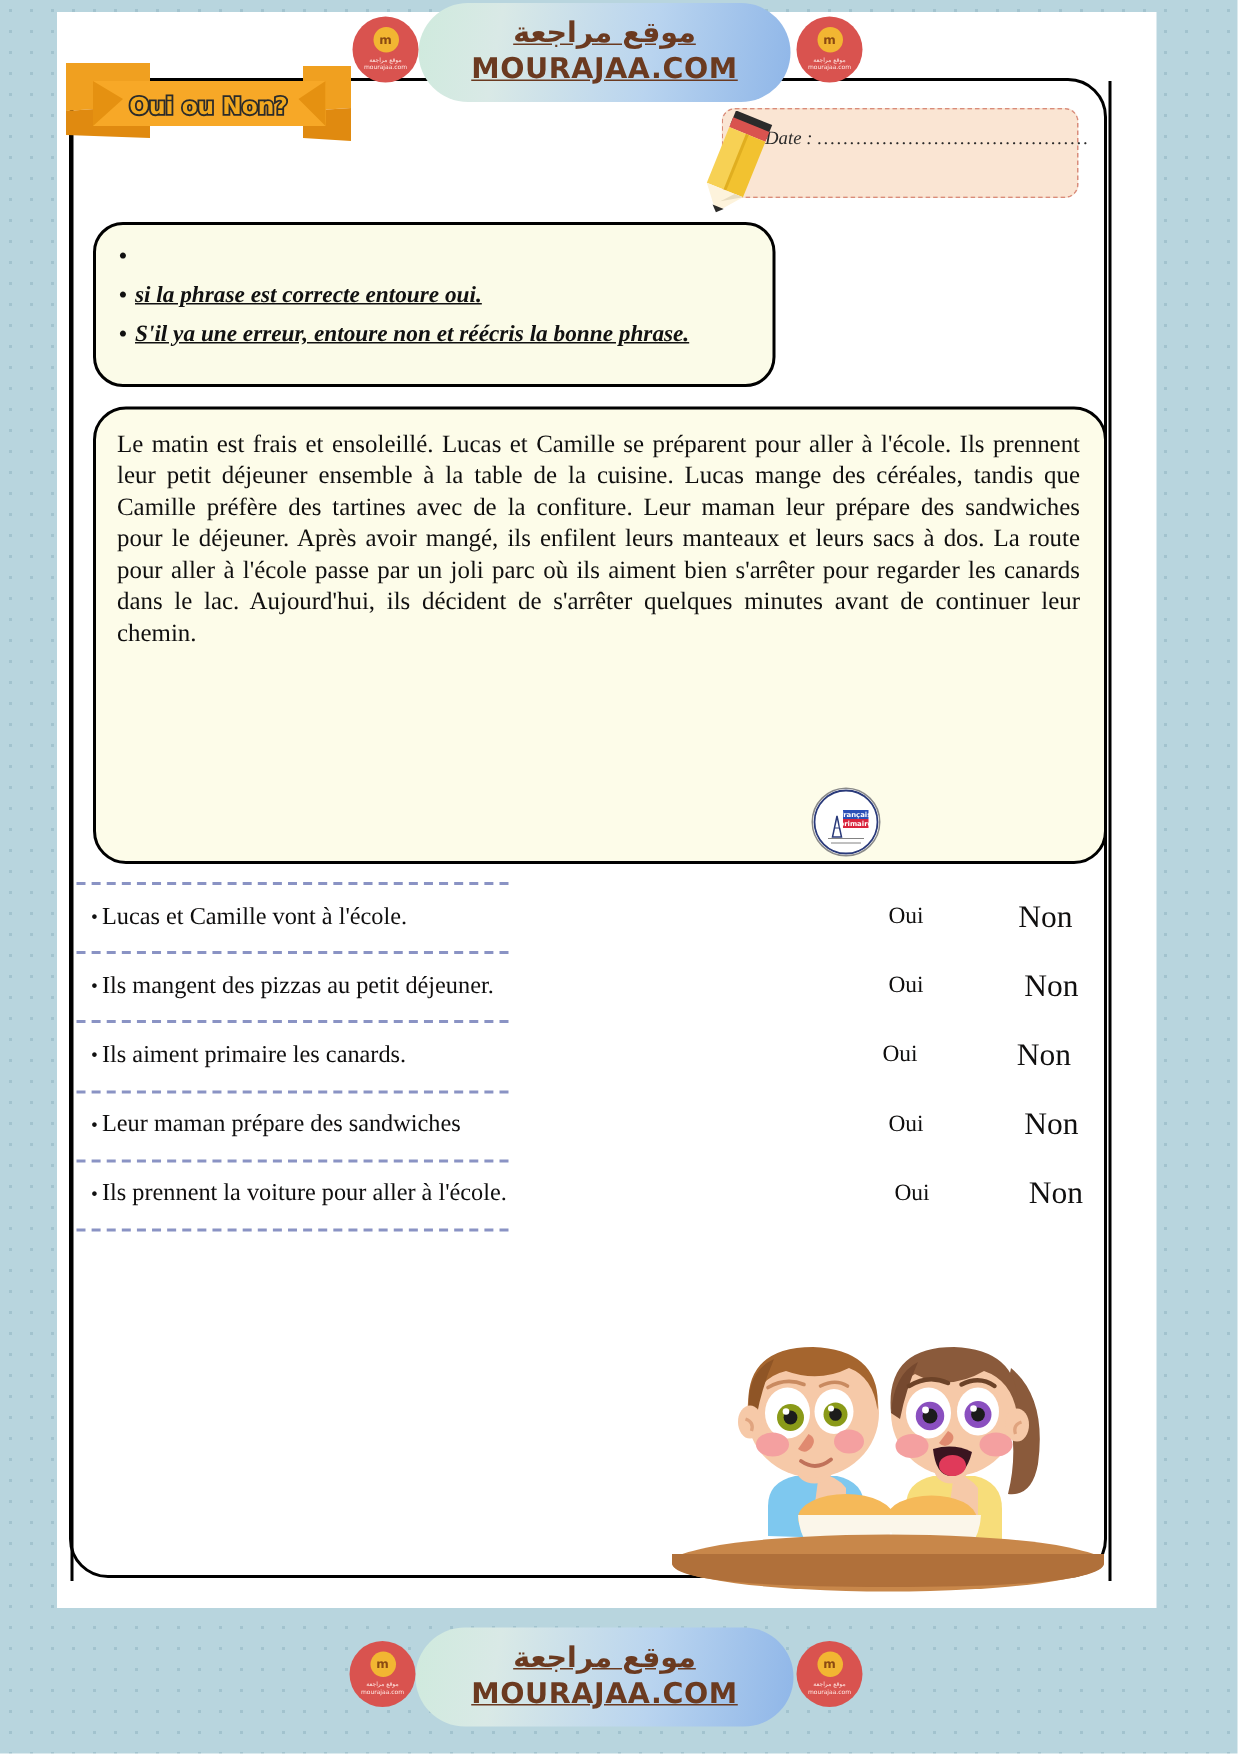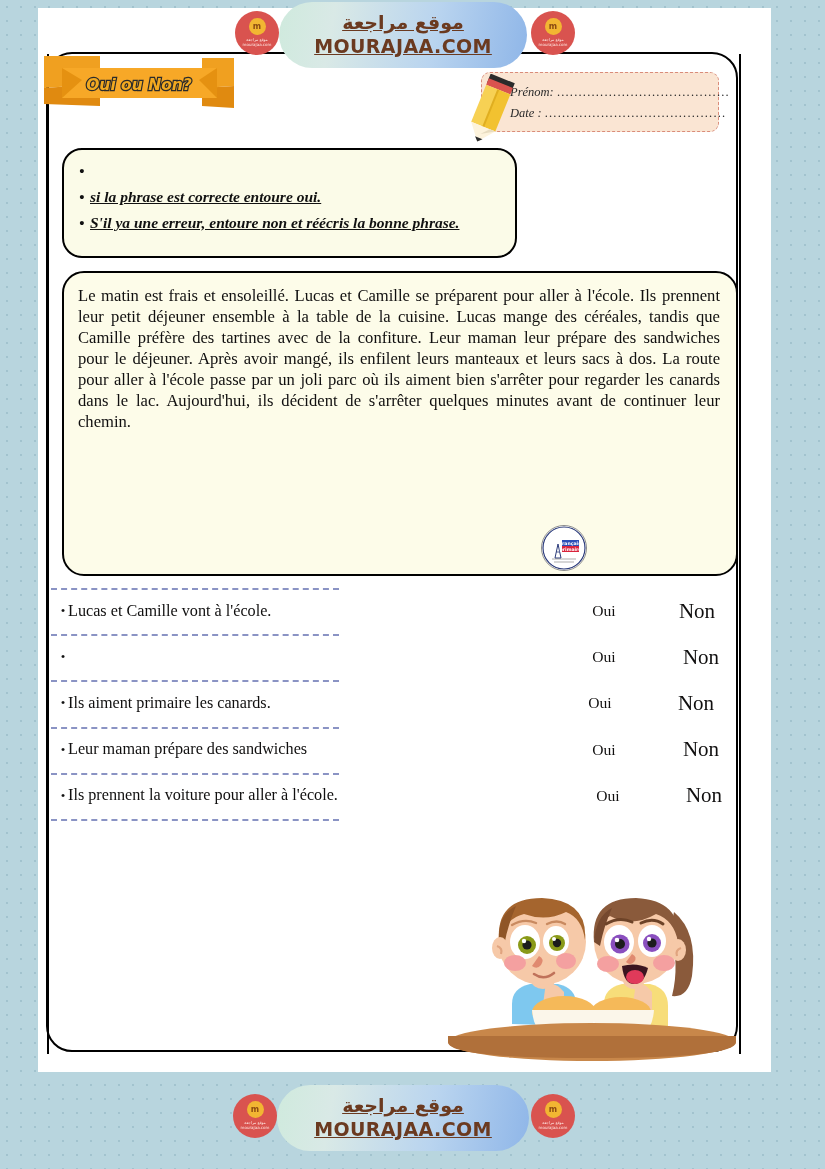--- a/index.html
+++ b/index.html
@@ -131,25 +131,24 @@
     height: 1000px;
     border: 2.5px solid #000;
     border-radius: 26px;
     background: transparent;
   }
 
   
   #title-ribbon {
     position: absolute;
     left: 42px;
-    top: 54px;
+    top: 40px;
     width: 195px;
     height: 58px;
     z-index: 25;
-    font-style: italic;
   }
 
   
   #namedate-box {
     position: absolute;
     left: 481px;
     top: 72px;
     width: 238px;
     height: 60px;
     background: #fae5d3;
@@ -367,24 +366,20 @@
     <polygon points="160,34 192,32 192,54 160,52" fill="#e08a10"></polygon>
     <rect x="20" y="14" width="155" height="30" rx="3" fill="#f8a82a"></rect>
     <polygon points="20,14 175,14 175,44 20,44" fill="#f7a827"></polygon>
     <polygon points="20,14 40,26 20,44" fill="#e59111"></polygon>
     <polygon points="175,14 157,26 175,44" fill="#e59111"></polygon>
     <text x="97" y="36" text-anchor="middle" font-family="DejaVu Sans, sans-serif" font-size="15.5" font-weight="bold" fill="#f2a91f" stroke="#2b2b2b" stroke-width="2.4" paint-order="stroke">Oui ou Non?</text>
   </svg>
 </div>
 
 <div id="namedate-box">
-  <div class="nd-line">
-    <span>Prénom:</span>
-    <span class="nd-dots">........................................</span>
-  </div>
   <div class="nd-line">
     <span>Date :</span>
     <span class="nd-dots">..........................................</span>
   </div>
 </div>
 
 <div id="pencil-icon">
   <svg width="62" height="72" viewBox="0 0 62 72">
     <g transform="rotate(22 31 36)">
       <rect x="18" y="2" width="26" height="10" fill="#2b2b2b"></rect>
@@ -439,20 +434,21 @@
       <span class="q-text">Lucas et Camille vont à l'école.</span>
       <span class="q-oui" style="left:528px;">Oui</span>
       <span class="q-non" style="left:621px;">Non</span>
     </div>
   </div>
 
   <div class="q-row">
     <div class="q-dash"></div>
     <div class="q-inner">
       <span class="q-bullet">•</span>
+      <span class="q-text">Ils mangent des pizzas au petit déjeuner.</span>
       <span class="q-oui" style="left:528px;">Oui</span>
       <span class="q-non" style="left:625px;">Non</span>
     </div>
   </div>
 
   <div class="q-row">
     <div class="q-dash"></div>
     <div class="q-inner">
       <span class="q-bullet">•</span>
       <span class="q-text">Ils aiment primaire les canards.</span>

